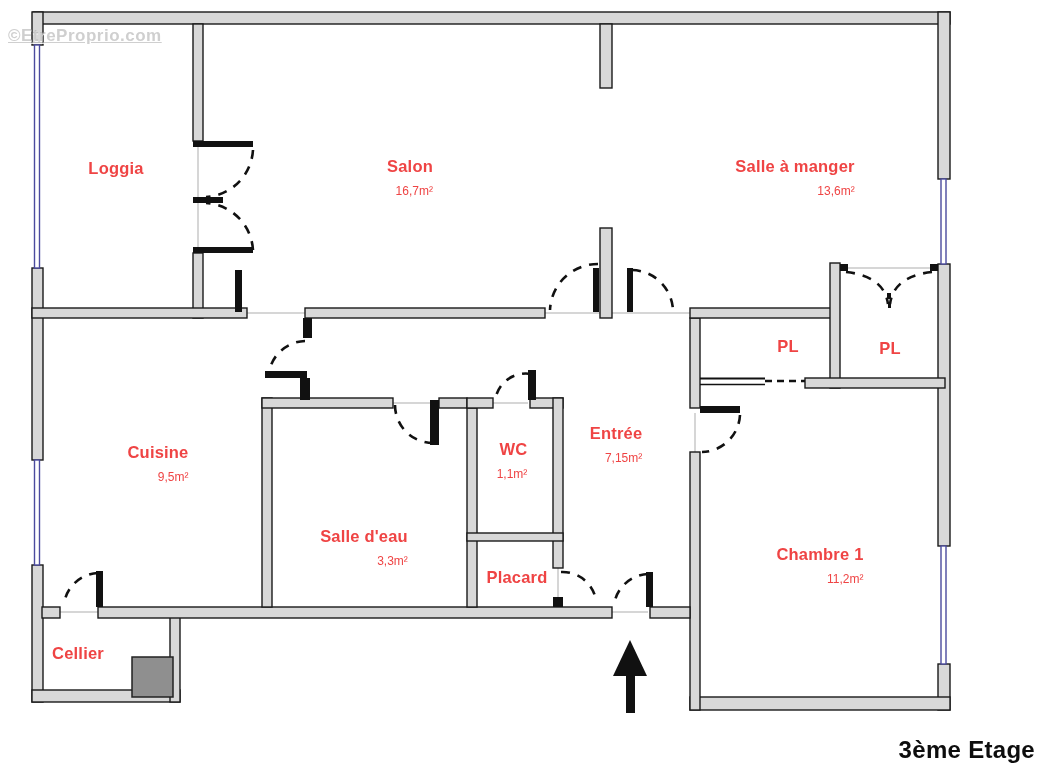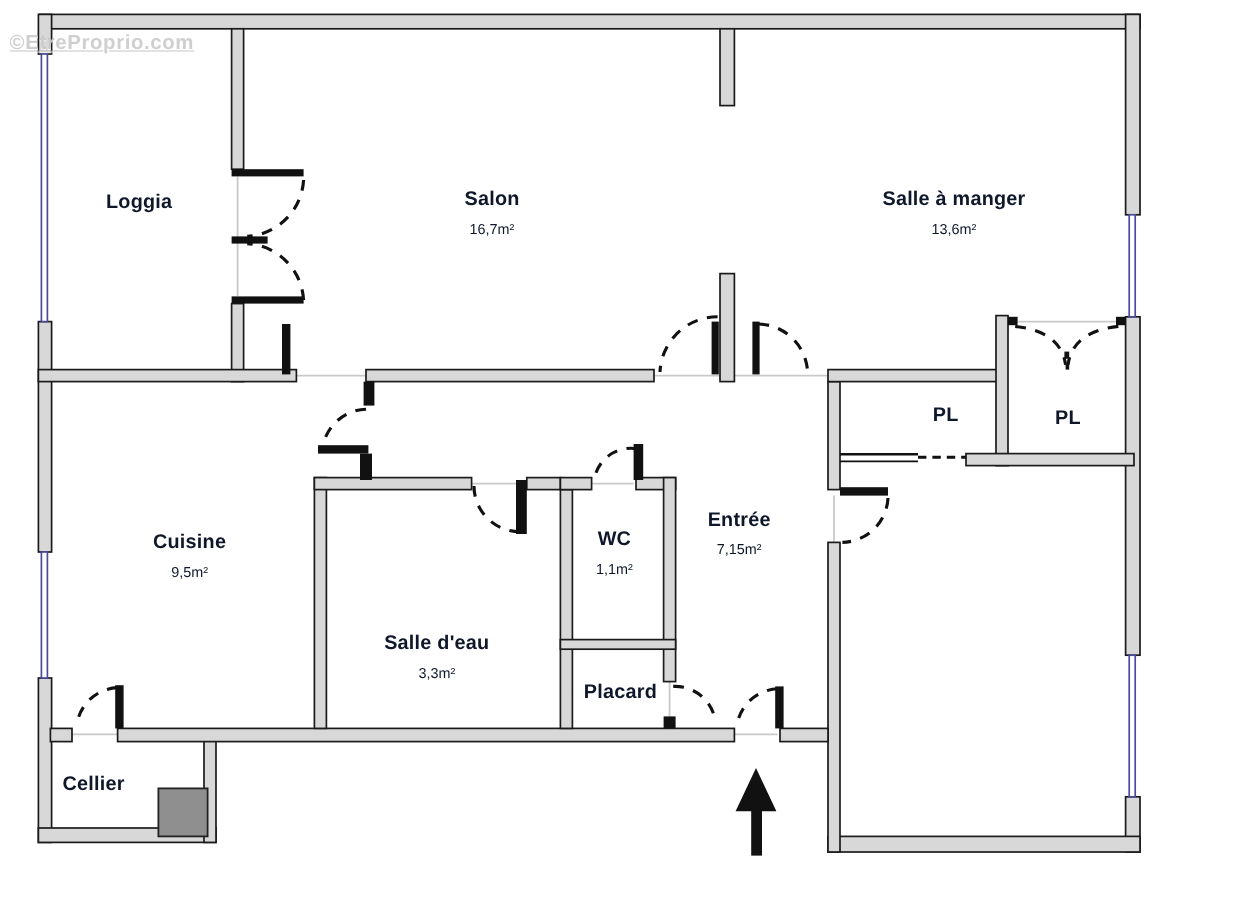--- a/index.html
+++ b/index.html
@@ -7,22 +7,22 @@
     position:relative;
     width:1043px;height:769px;
     background:#ffffff;
     font-family:"Liberation Sans", sans-serif;
     overflow:hidden;
   }
   #plan svg{position:absolute;left:0;top:0;}
   .room-label{
     position:absolute;
     transform:translate(-50%,0);
-    text-align:center;
-    color:#0f172a;
+    text-align:right;
+    color:#ef4444;
     white-space:nowrap;
     line-height:1;
   }
   .room-name{display:block;font-weight:bold;font-size:16.5px;letter-spacing:.2px;}
   .room-area{display:block;font-size:12px;font-weight:400;margin-top:10px;}
   .watermark{
     position:absolute;left:8px;top:26px;
     font-size:17px;font-weight:bold;
     color:rgba(175,175,175,.6);
     text-shadow:0 1px 0 rgba(255,255,255,.8);
@@ -189,20 +189,25 @@
 
   <div class="room-label" style="left:616px;top:425px;">
     <span class="room-name">Entrée</span>
     <span class="room-area">7,15m²</span>
   </div>
 
   <div class="room-label" style="left:517px;top:569px;">
     <span class="room-name">Placard</span>
   </div>
 
+  <div class="room-label" style="left:820px;top:546px;">
+    <span class="room-name">Chambre 1</span>
+    <span class="room-area">11,2m²</span>
+  </div>
 
   <div class="room-label" style="left:78px;top:633px;margin-top:12px;">
     <span class="room-name">Cellier</span>
   </div>
 
   <div class="watermark">©EtreProprio.com</div>
+  <div class="floor-label">3ème Etage</div>
 
 </div>
 
 </body></html>

